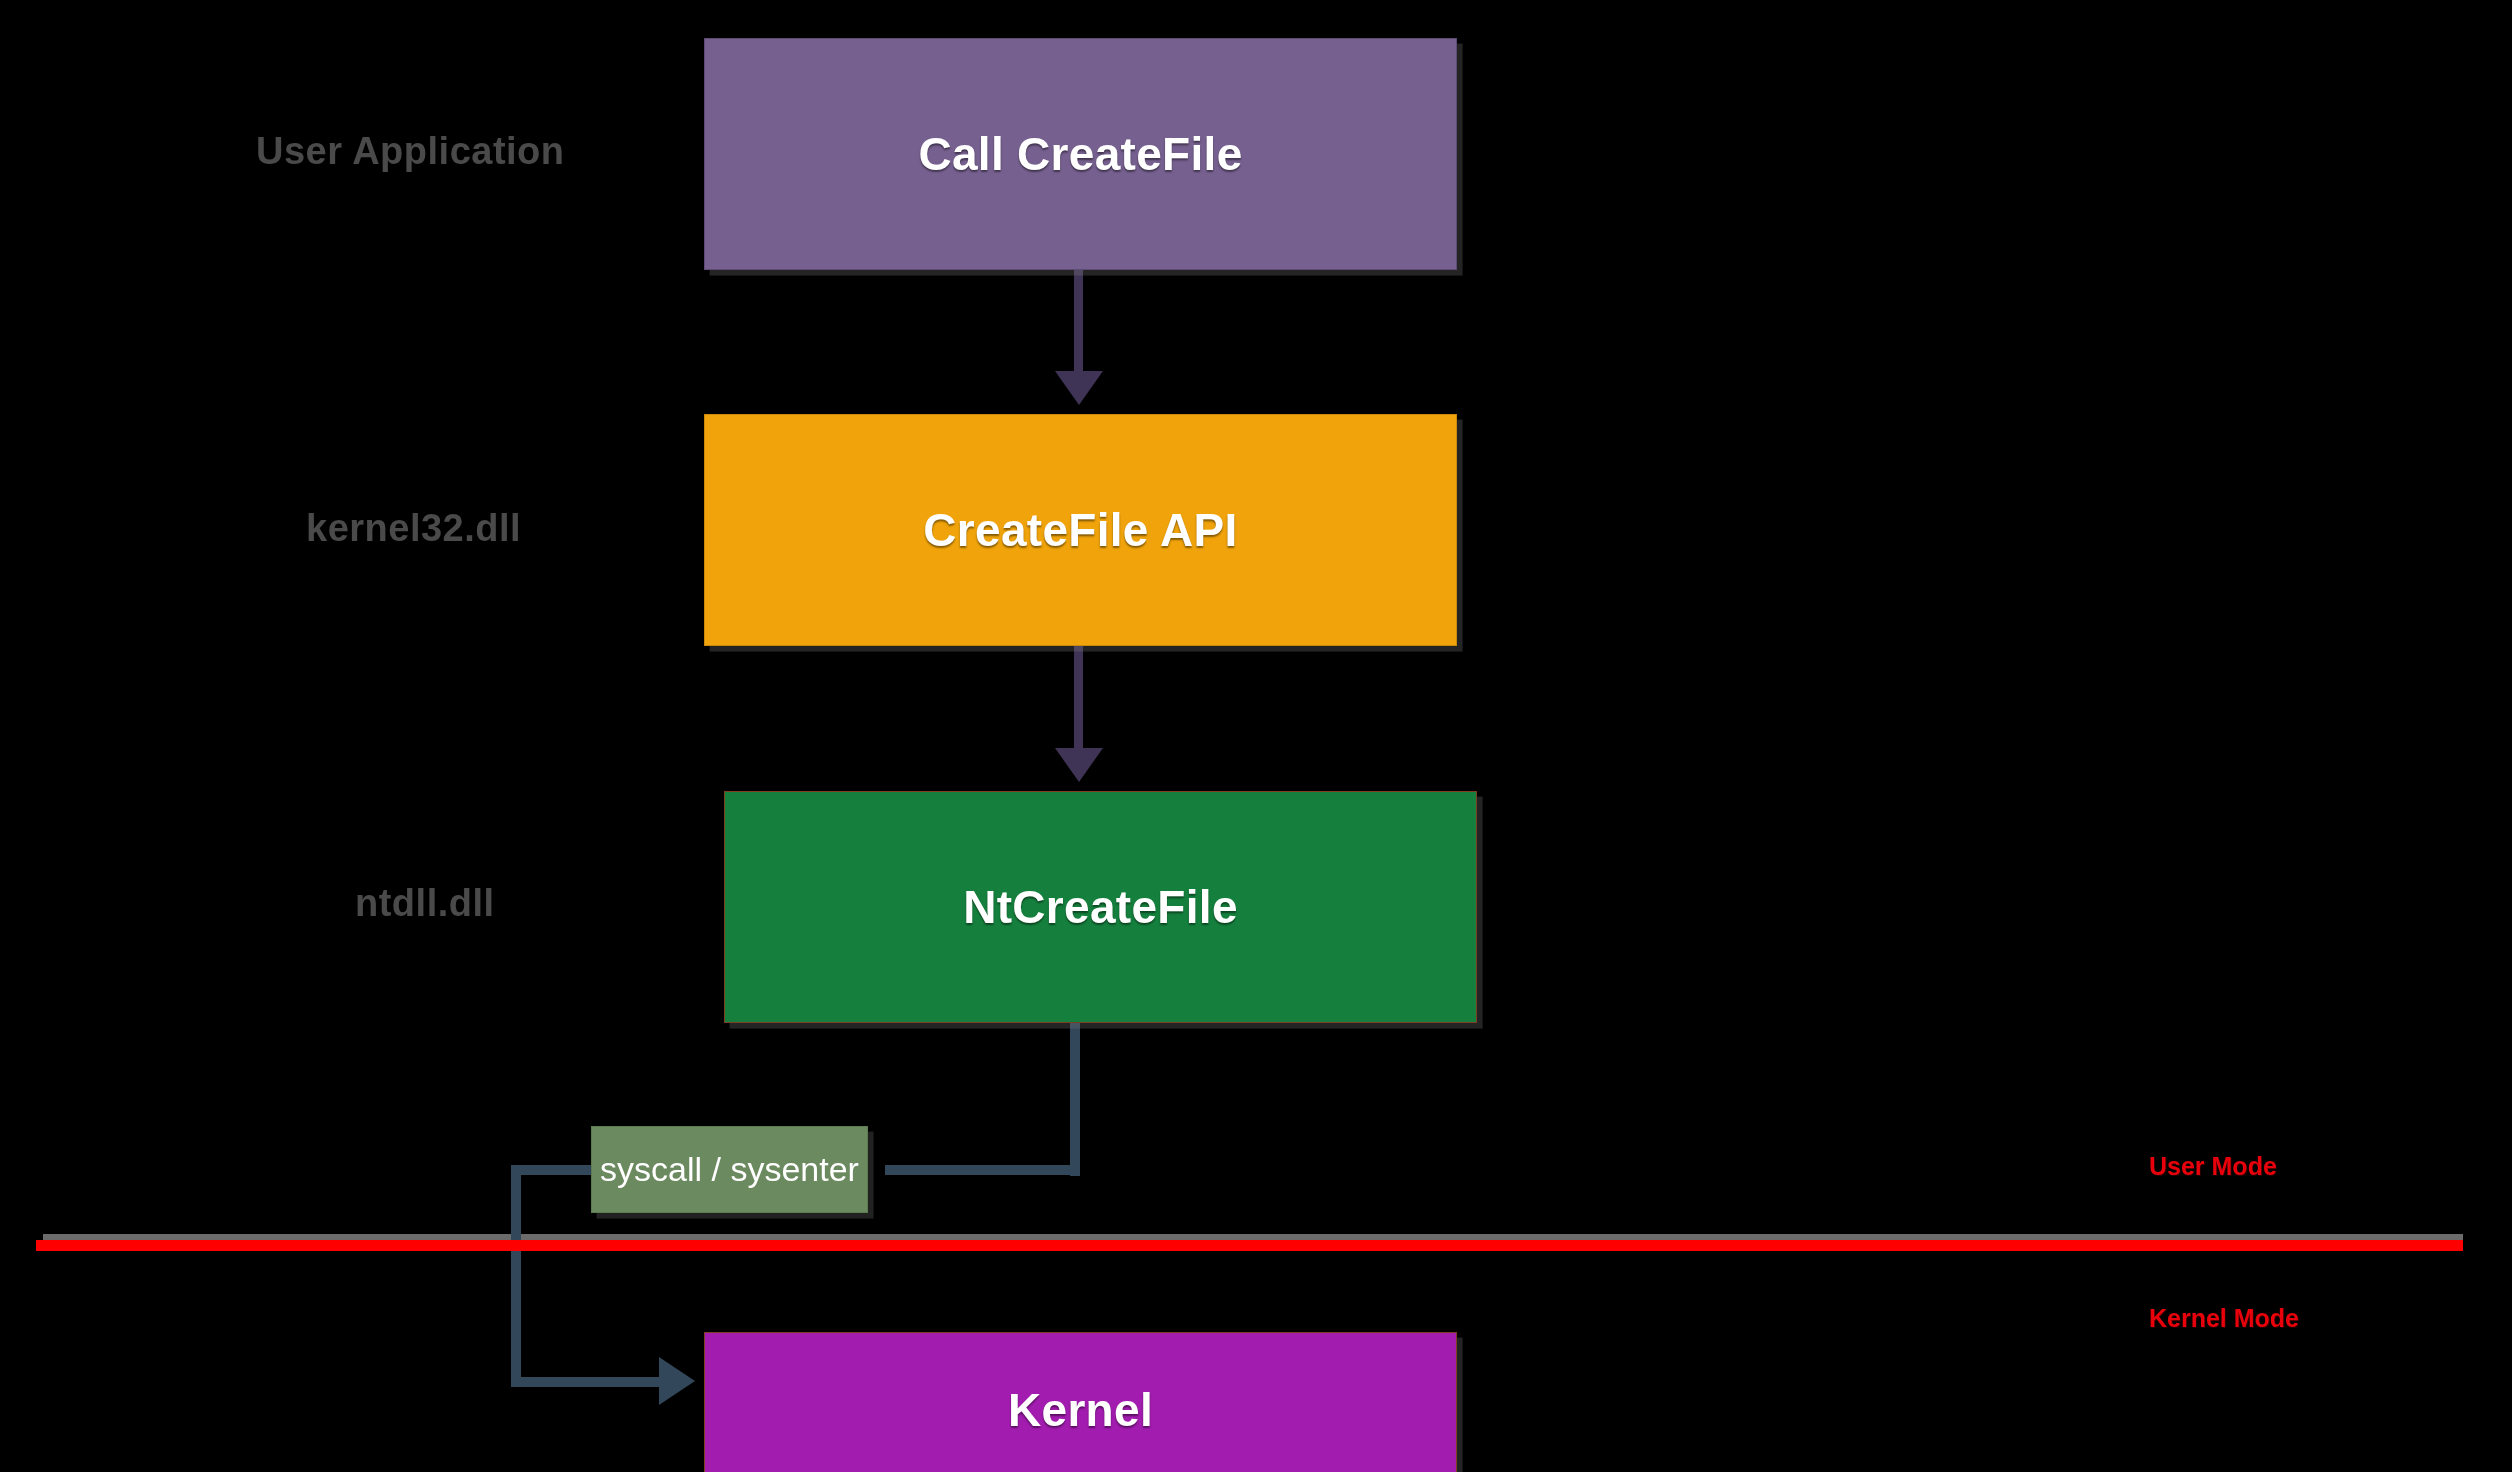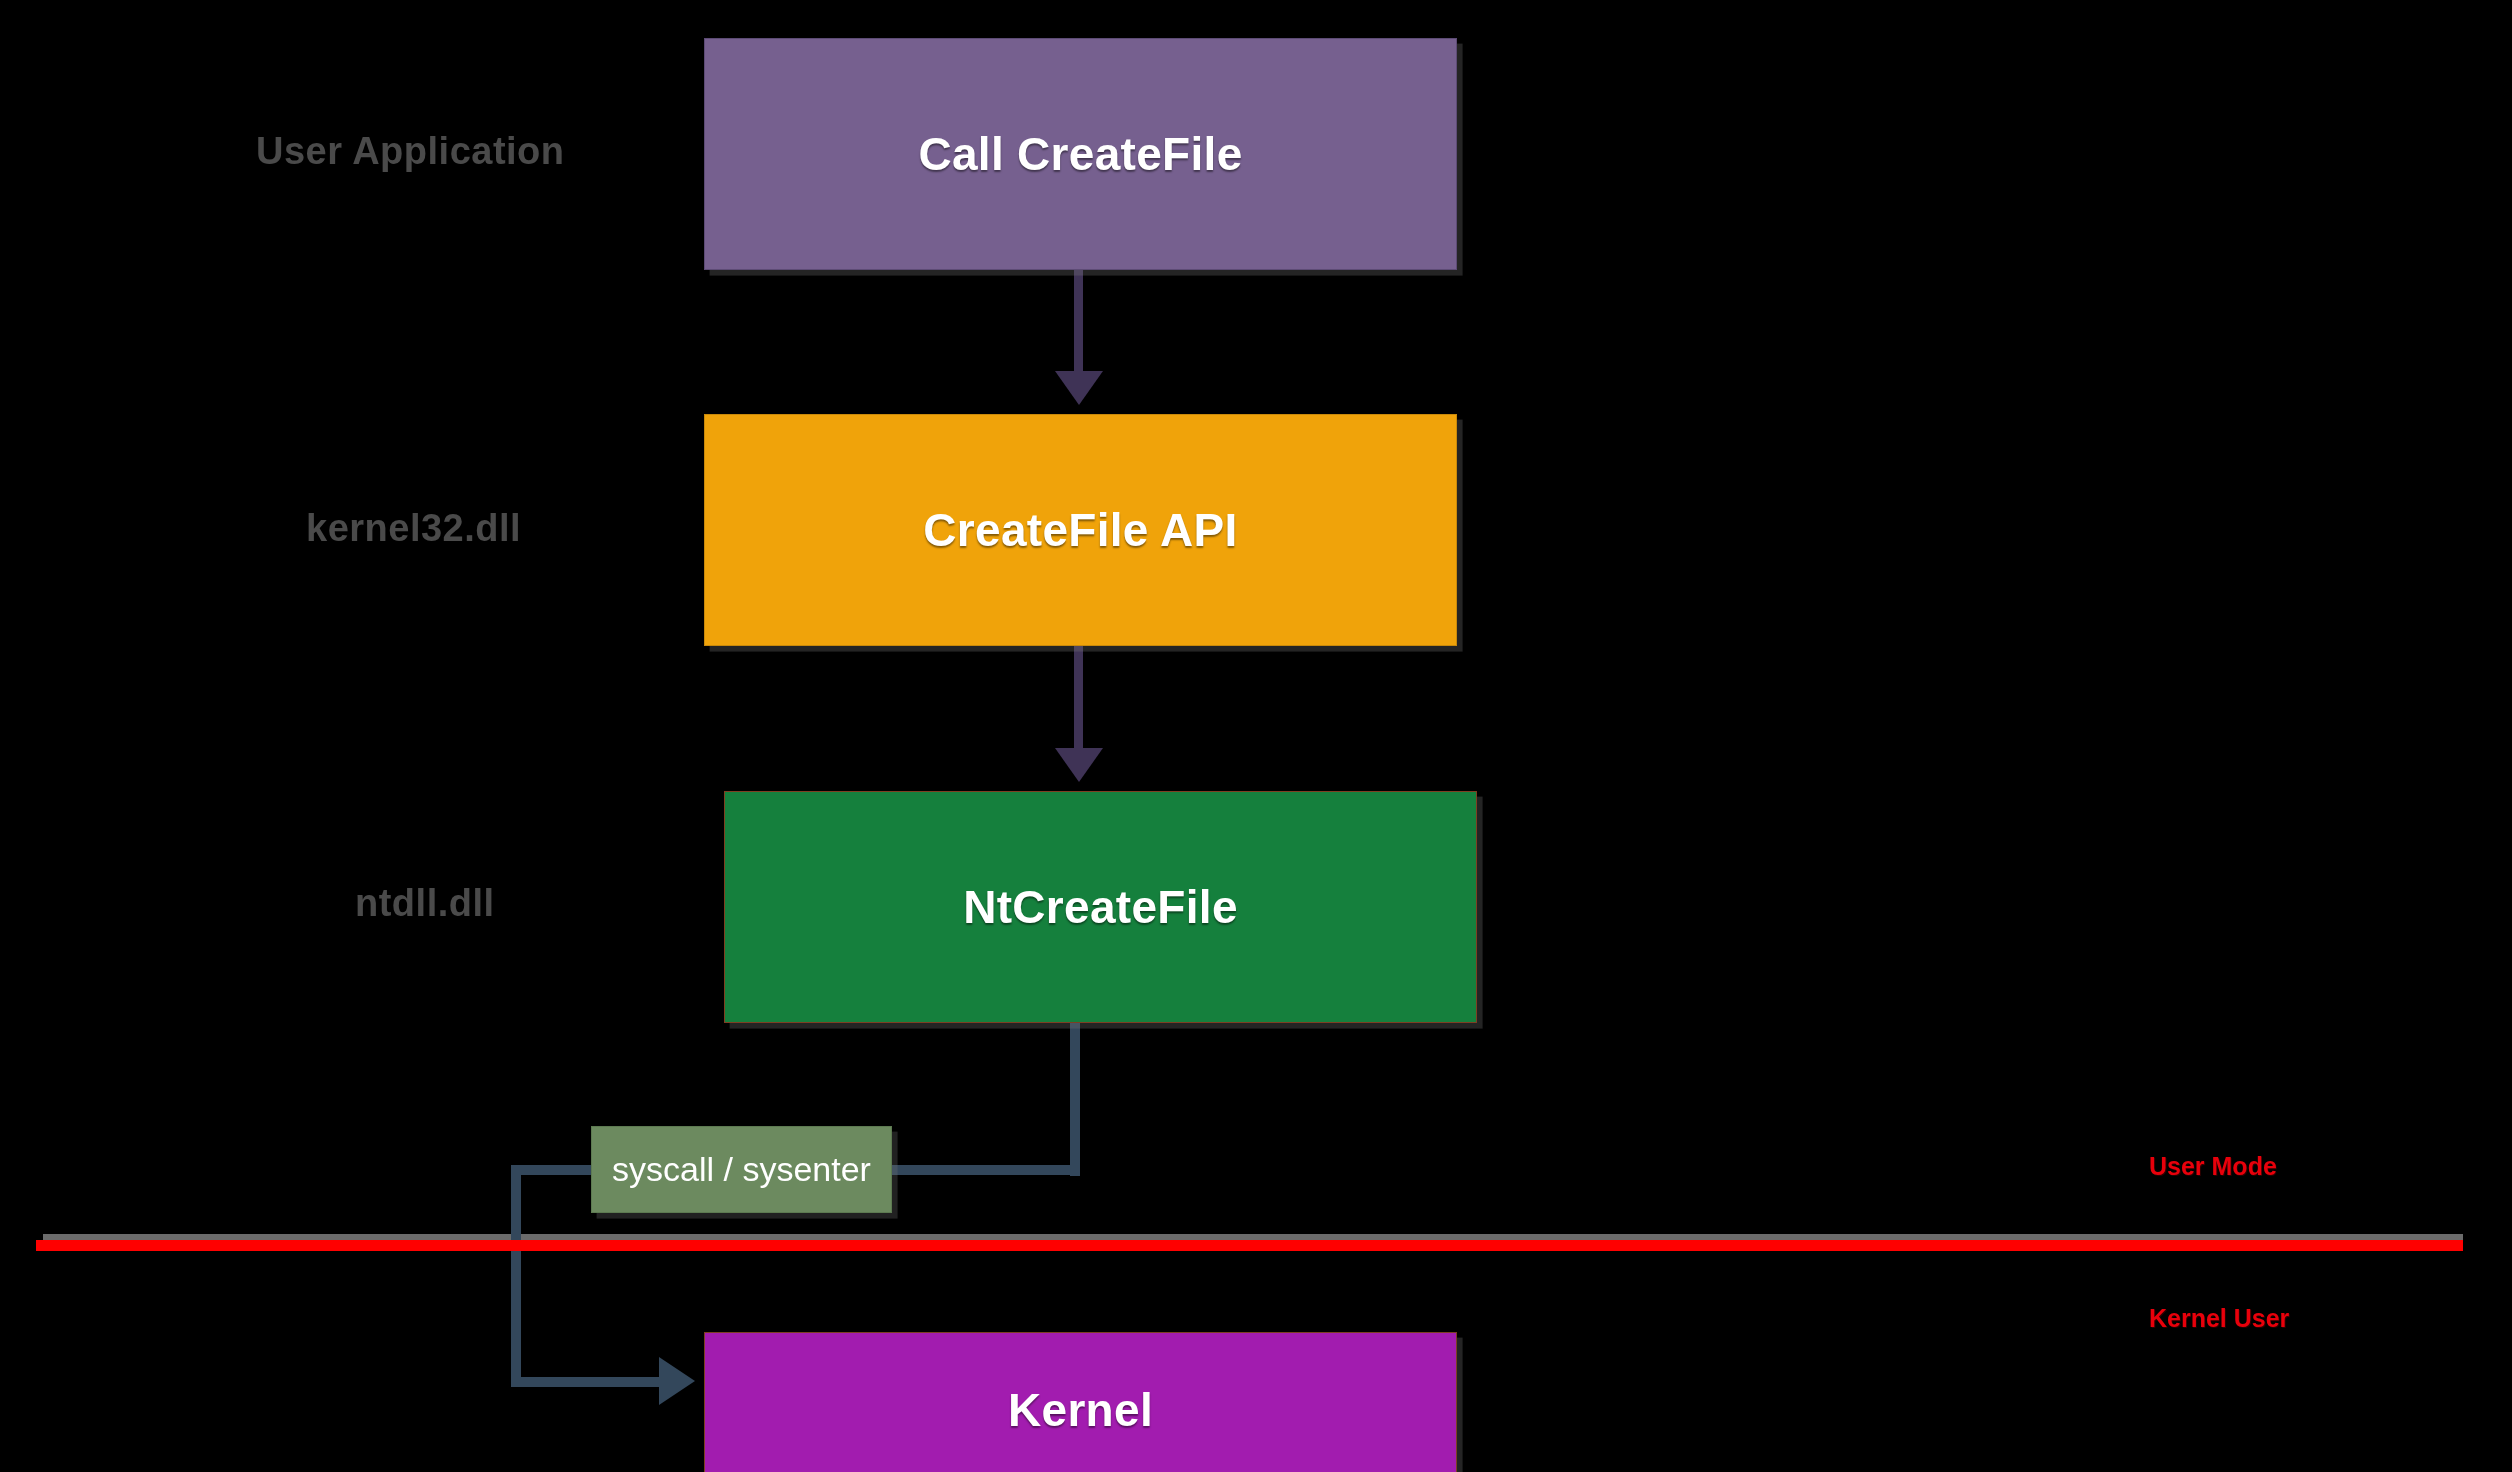--- a/index.html
+++ b/index.html
@@ -124,21 +124,21 @@
 
   <div class="layer-label" style="left:306px; top:507px;">kernel32.dll</div>
 
   <div class="layer-label" style="left:355px; top:882px;">ntdll.dll</div>
 
   <div class="divider-shadow" style="left:43px; top:1234px; width:2420px;"></div>
   <div class="divider" style="left:36px; top:1240px; width:2427px;"></div>
 
   <div class="mode-label" style="left:2149px; top:1152px;">User Mode</div>
 
-  <div class="mode-label" style="left:2149px; top:1304px;">Kernel User</div>
+  <div class="mode-label" style="left:2149px; top:1304px;">Kernel Mode</div>
 
   <div class="vconn" style="left:1074px; top:269px; height:113px;"></div>
   <div class="varrow" style="left:1055px; top:371px;"></div>
 
   <div class="vconn" style="left:1074px; top:646px; height:113px;"></div>
   <div class="varrow" style="left:1055px; top:748px;"></div>
 
   <div class="sconn" style="left:1070px; top:1023px; width:10.4px; height:153px;"></div>
 
   <div class="sconn" style="left:885px; top:1165px; width:195px; height:10.4px;"></div>
@@ -159,18 +159,18 @@
   </div>
 
   <div class="node node-ntdll" style="left:704px; top:791px; width:753px; height:232px;">
     <span>NtCreateFile</span>
   </div>
 
   <div class="node node-kernelbox" style="left:704px; top:1316px; width:753px; height:156px;">
     <span>Kernel</span>
   </div>
 
-  <div class="callout" style="left:591px; top:1126px; width:301px; height:87px;">
+  <div class="callout" style="left:591px; top:1126px; width:277px; height:87px;">
     <span>syscall / sysenter</span>
   </div>
 
 </div>
 
 
 </body></html>

